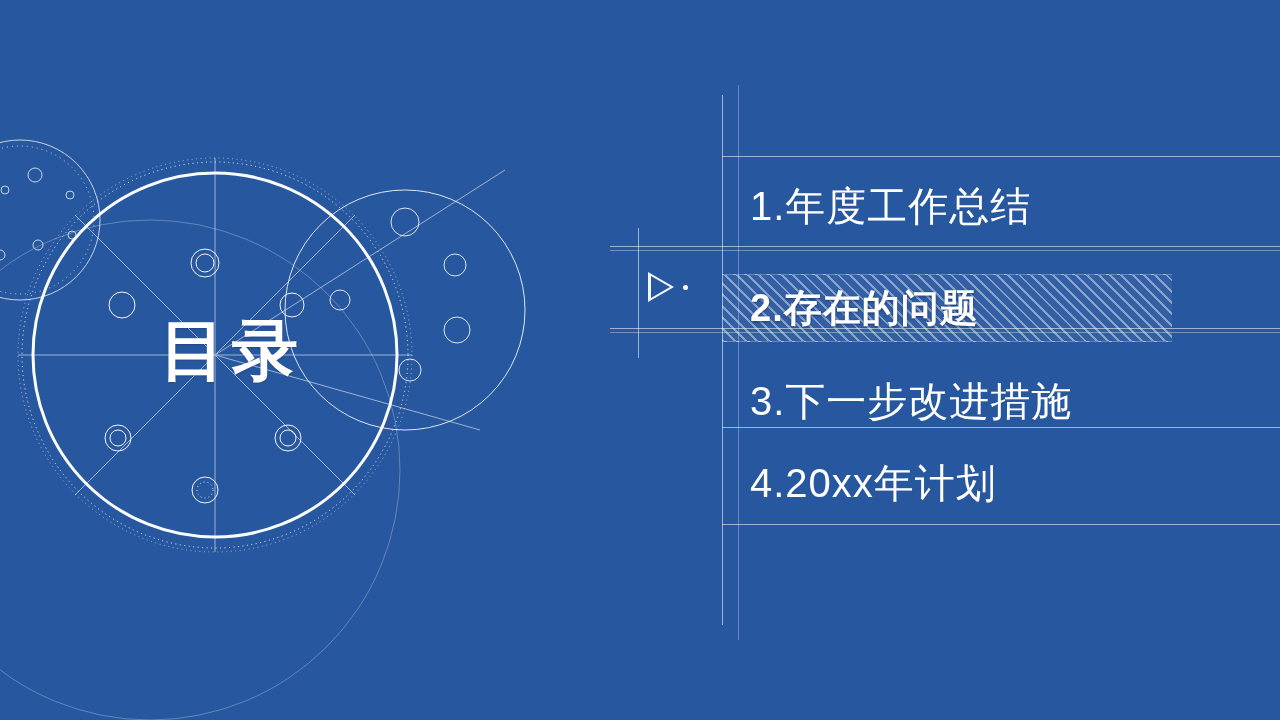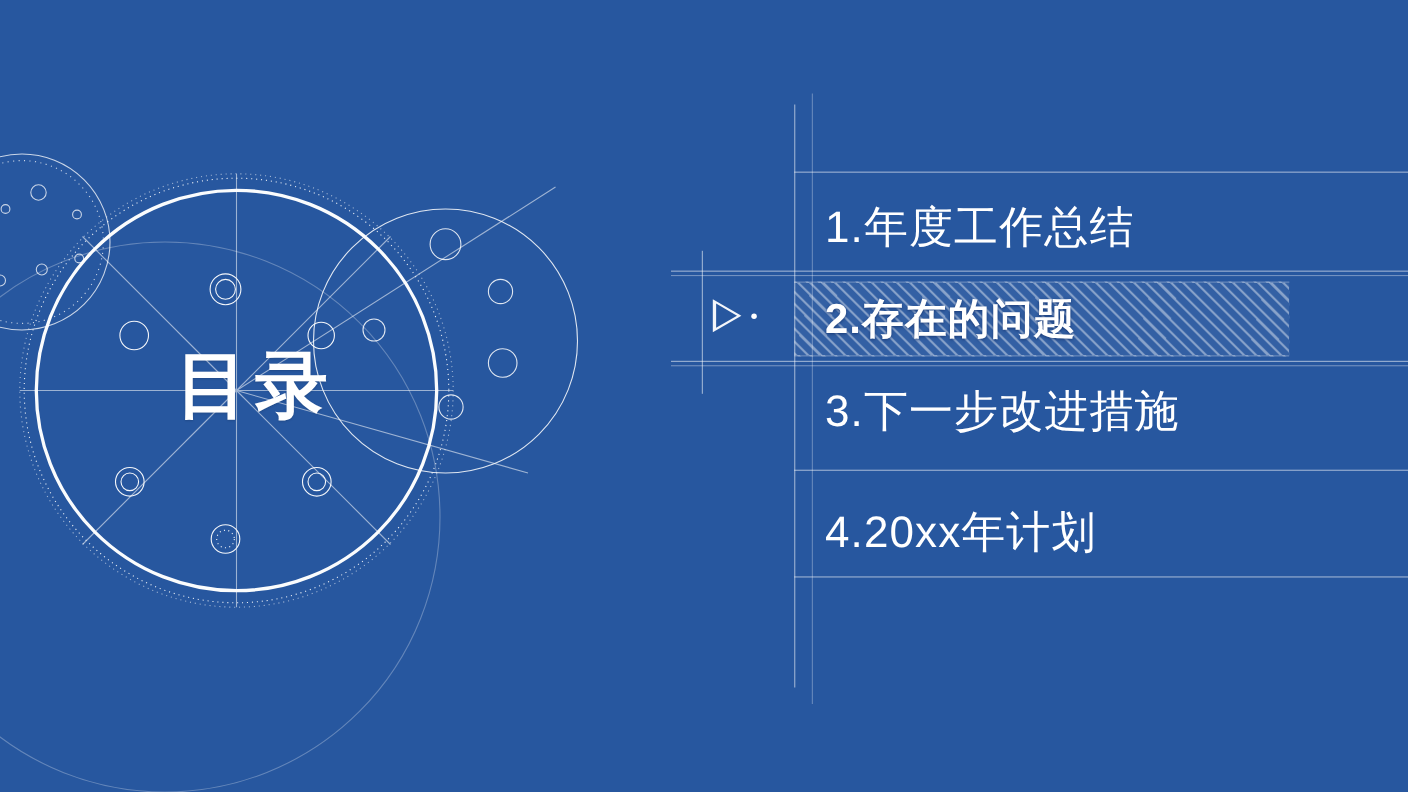--- a/index.html
+++ b/index.html
@@ -97,26 +97,26 @@
     align-items: center;
   }
   .item-label {
     color: #ffffff;
     font-size: 40px;
     letter-spacing: 1px;
     white-space: nowrap;
     padding-left: 28px;
   }
   .item.item1 { top: 166px; }
-  .item.item3 { top: 333px; }
+  .item.item3 { top: 361px; }
   .item.item4 { top: 443px; justify-content: center; }
 
   
   .item.item2 {
-    top: 256px;
+    top: 274px;
     left: 112px;
     width: 450px;
     height: 66px;
     background:
       repeating-linear-gradient(
         45deg,
         rgba(255,255,255,0.42) 0px,
         rgba(255,255,255,0.42) 2px,
         rgba(255,255,255,0.0) 2px,
         rgba(255,255,255,0.0) 8px

